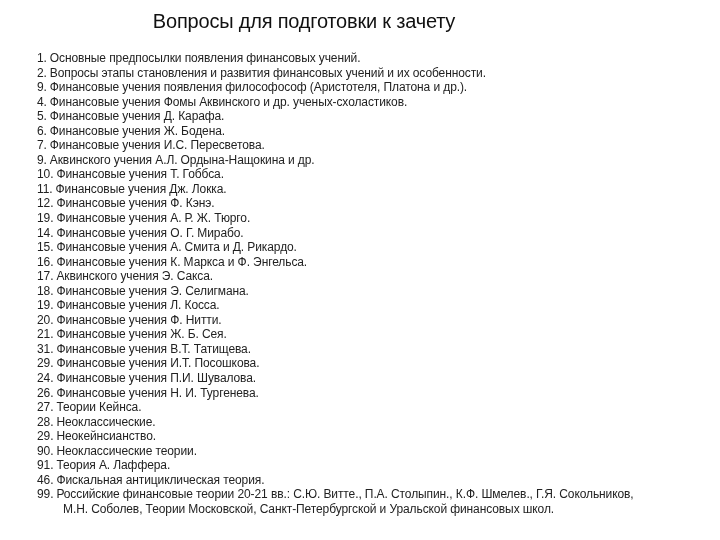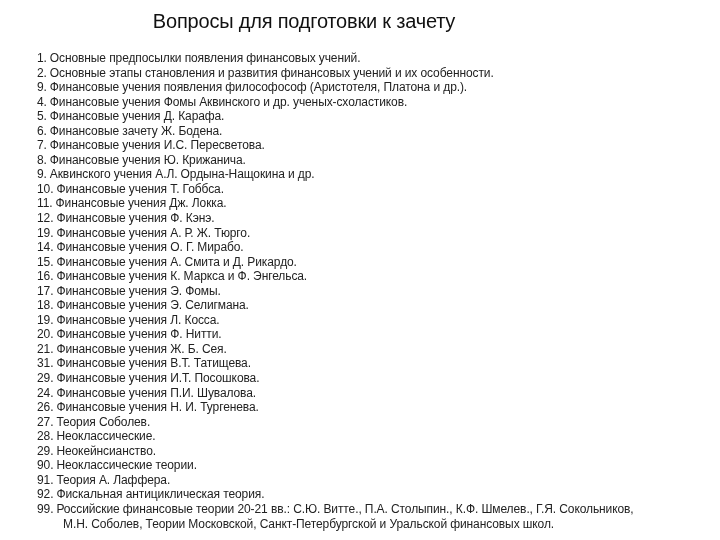--- a/index.html
+++ b/index.html
@@ -49,45 +49,44 @@
     }
   </style>
 </head>
 <body>
 
 <div>
   <div class="title">Вопросы для подготовки к зачету</div>
 
   <ol class="list">
     <li class="item"><span class="num">1.</span><span>Основные предпосылки появления финансовых учений.</span></li>
-    <li class="item"><span class="num">2.</span><span>Основные этапы становления и развития финансовых учений и их особенности.</span></li>
+    <li class="item"><span class="num">2.</span><span>Вопросы этапы становления и развития финансовых учений и их особенности.</span></li>
     <li class="item"><span class="num">9.</span><span>Финансовые учения появления философософ (Аристотеля, Платона и др.).</span></li>
     <li class="item"><span class="num">4.</span><span>Финансовые учения Фомы Аквинского и др. ученых-схоластиков.</span></li>
     <li class="item"><span class="num">5.</span><span>Финансовые учения Д. Карафа.</span></li>
-    <li class="item"><span class="num">6.</span><span>Финансовые зачету Ж. Бодена.</span></li>
+    <li class="item"><span class="num">6.</span><span>Финансовые учения Ж. Бодена.</span></li>
     <li class="item"><span class="num">7.</span><span>Финансовые учения И.С. Пересветова.</span></li>
-    <li class="item"><span class="num">8.</span><span>Финансовые учения Ю. Крижанича.</span></li>
     <li class="item"><span class="num">9.</span><span>Аквинского учения А.Л. Ордына-Нащокина и др.</span></li>
     <li class="item"><span class="num">10.</span><span>Финансовые учения Т. Гоббса.</span></li>
     <li class="item"><span class="num">11.</span><span>Финансовые учения Дж. Локка.</span></li>
     <li class="item"><span class="num">12.</span><span>Финансовые учения Ф. Кэнэ.</span></li>
     <li class="item"><span class="num">19.</span><span>Финансовые учения А. Р. Ж. Тюрго.</span></li>
     <li class="item"><span class="num">14.</span><span>Финансовые учения О. Г. Мирабо.</span></li>
     <li class="item"><span class="num">15.</span><span>Финансовые учения А. Смита и Д. Рикардо.</span></li>
     <li class="item"><span class="num">16.</span><span>Финансовые учения К. Маркса и Ф. Энгельса.</span></li>
-    <li class="item"><span class="num">17.</span><span>Финансовые учения Э. Фомы.</span></li>
+    <li class="item"><span class="num">17.</span><span>Аквинского учения Э. Сакса.</span></li>
     <li class="item"><span class="num">18.</span><span>Финансовые учения Э. Селигмана.</span></li>
     <li class="item"><span class="num">19.</span><span>Финансовые учения Л. Косса.</span></li>
     <li class="item"><span class="num">20.</span><span>Финансовые учения Ф. Нитти.</span></li>
     <li class="item"><span class="num">21.</span><span>Финансовые учения Ж. Б. Сея.</span></li>
     <li class="item"><span class="num">31.</span><span>Финансовые учения В.Т. Татищева.</span></li>
     <li class="item"><span class="num">29.</span><span>Финансовые учения И.Т. Посошкова.</span></li>
     <li class="item"><span class="num">24.</span><span>Финансовые учения П.И. Шувалова.</span></li>
     <li class="item"><span class="num">26.</span><span>Финансовые учения Н. И. Тургенева.</span></li>
-    <li class="item"><span class="num">27.</span><span>Теория Соболев.</span></li>
+    <li class="item"><span class="num">27.</span><span>Теории Кейнса.</span></li>
     <li class="item"><span class="num">28.</span><span>Неоклассические.</span></li>
     <li class="item"><span class="num">29.</span><span>Неокейнсианство.</span></li>
     <li class="item"><span class="num">90.</span><span>Неоклассические теории.</span></li>
     <li class="item"><span class="num">91.</span><span>Теория А. Лаффера.</span></li>
-    <li class="item"><span class="num">92.</span><span>Фискальная антициклическая теория.</span></li>
+    <li class="item"><span class="num">46.</span><span>Фискальная антициклическая теория.</span></li>
     <li class="item multi"><span class="num">99.</span><span>Российские финансовые теории 20-21 вв.: С.Ю. Витте., П.А. Столыпин., К.Ф. Шмелев., Г.Я. Сокольников,</span><span class="cont">М.Н. Соболев, Теории Московской, Санкт-Петербургской и Уральской финансовых школ.</span></li>
   </ol>
 </div>
 
 </body></html>

